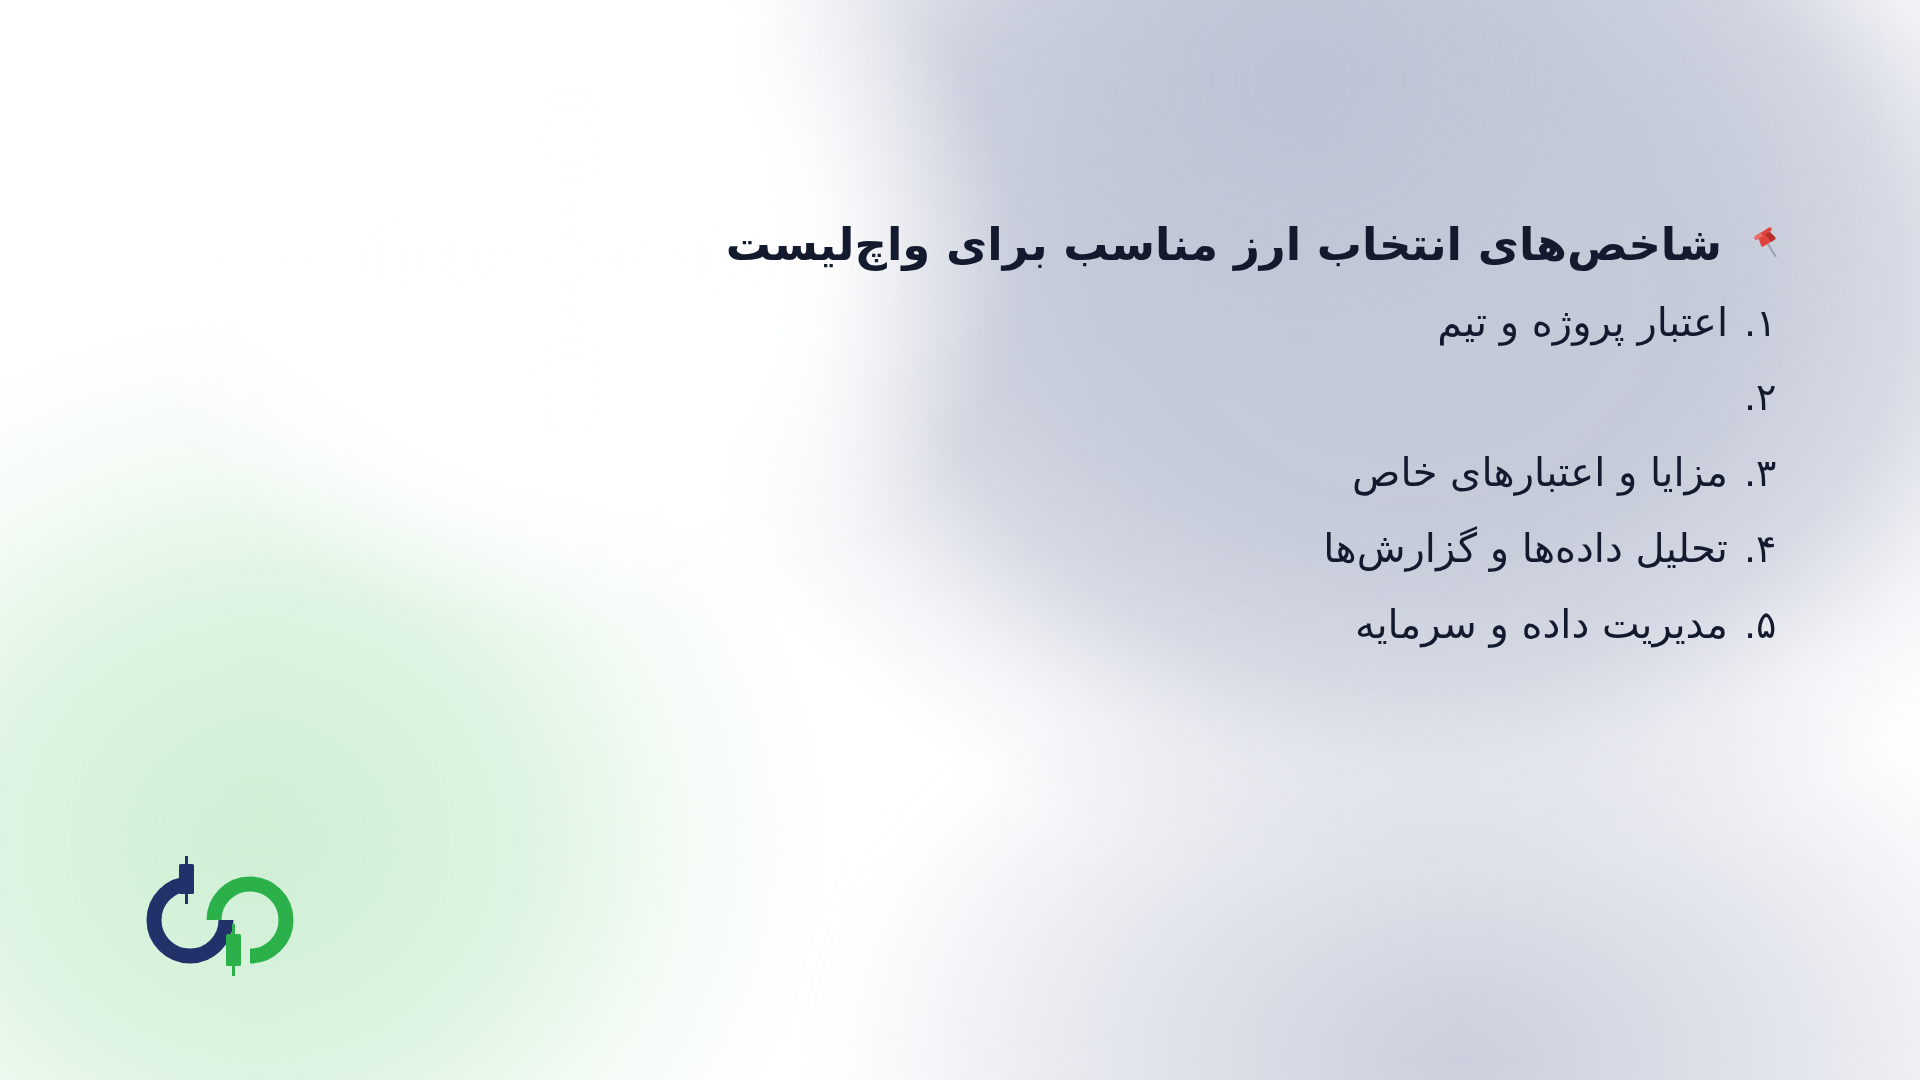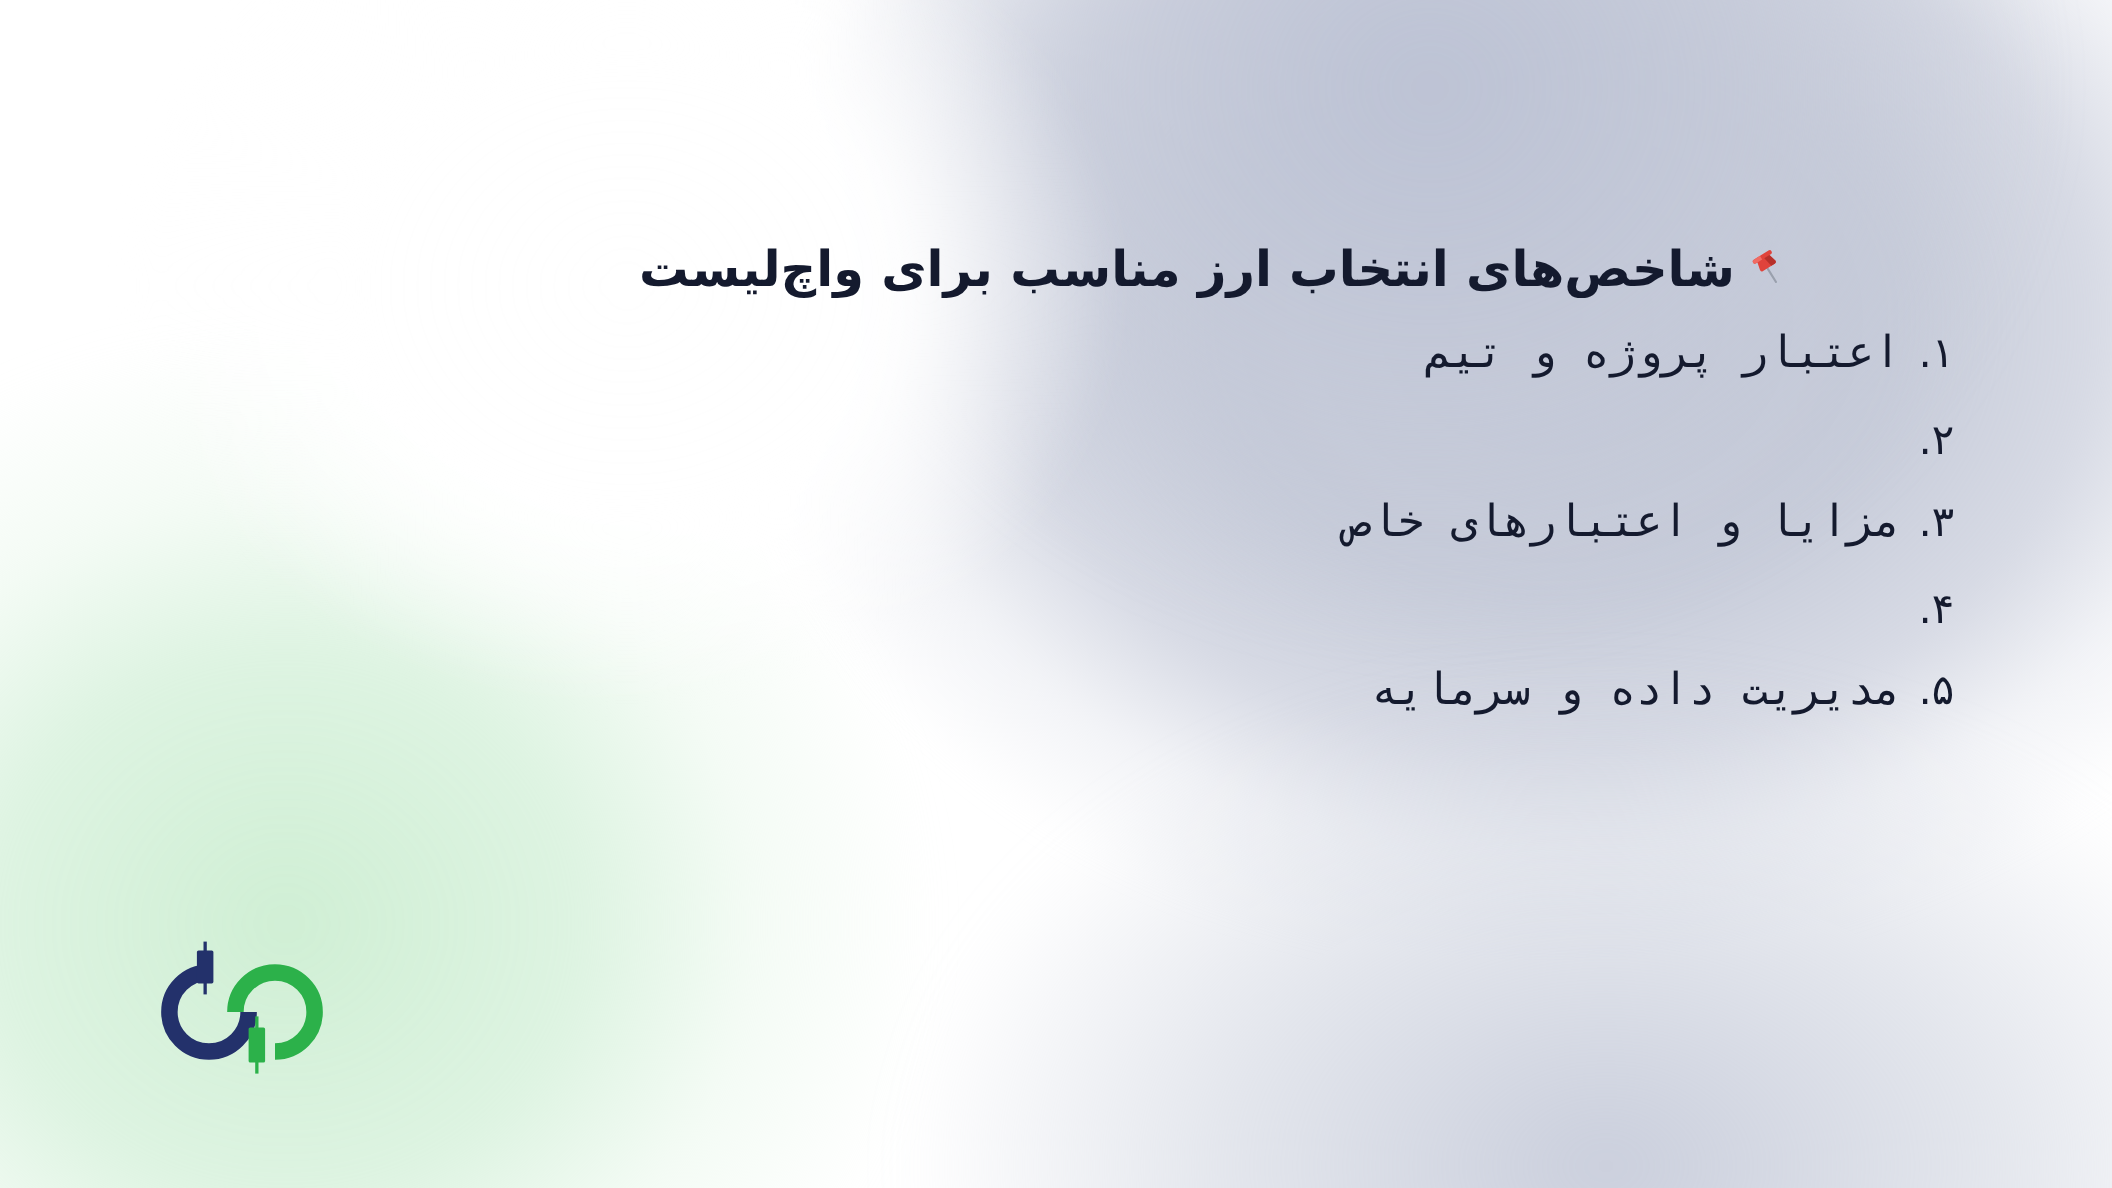--- a/index.html
+++ b/index.html
@@ -115,22 +115,22 @@
     margin: 0;
     font-size: 45px;
     line-height: 1.35;
     font-weight: 700;
     color: #141a2e;
     letter-spacing: 0;
     white-space: nowrap;
     display: flex;
     flex-direction: row;
     align-items: center;
-    justify-content: center;
-    gap: 10px;
+    justify-content: flex-start;
+    gap: 26px;
   }
 
   .pin-icon {
     font-size: 42px;
     line-height: 1;
     display: inline-block;
     transform: translateY(-2px);
   }
 
   .pin-svg { display: block; }
@@ -162,21 +162,20 @@
     font-size: 38px;
     color: #141a2e;
     font-weight: 400;
     min-width: 46px;
     text-align: left;
     flex: 0 0 auto;
   }
 
   .bullet-text {
     flex: 0 0 auto;
-    font-family: Liberation Mono, monospace;
   }
 
   
   .logo {
     position: absolute;
     left: 128px;
     bottom: 92px;
     width: 200px;
     height: 150px;
   }
@@ -217,20 +216,21 @@
       </li>
       <li class="bullet-item">
         <span class="bullet-num">۲.</span>
       </li>
       <li class="bullet-item">
         <span class="bullet-num">۳.</span>
         <span class="bullet-text">مزایا و اعتبار‌های خاص</span>
       </li>
       <li class="bullet-item">
         <span class="bullet-num">۴.</span>
+        <span class="bullet-text">تحلیل داده‌ها و گزارش‌ها</span>
       </li>
       <li class="bullet-item">
         <span class="bullet-num">۵.</span>
         <span class="bullet-text">مدیریت داده و سرمایه</span>
       </li>
     </ol>
   </div>
 
   <div class="logo">
     <svg width="200" height="150" viewBox="0 0 200 150" aria-hidden="true">

